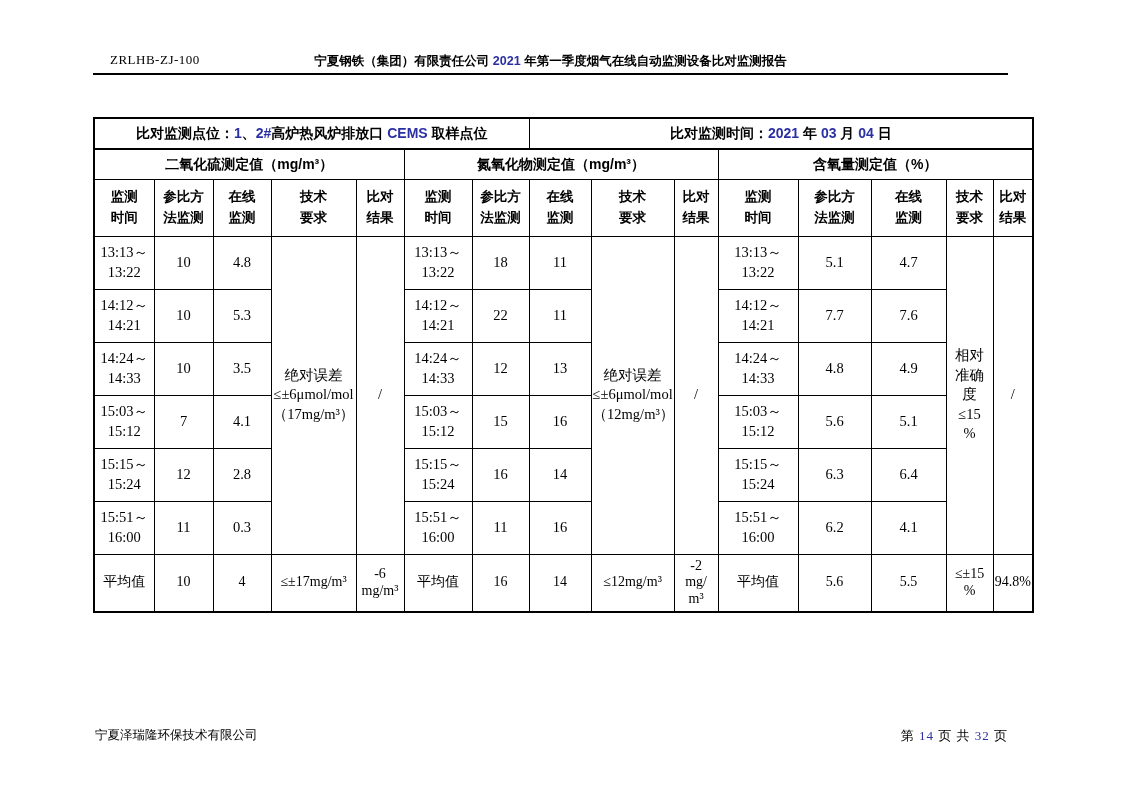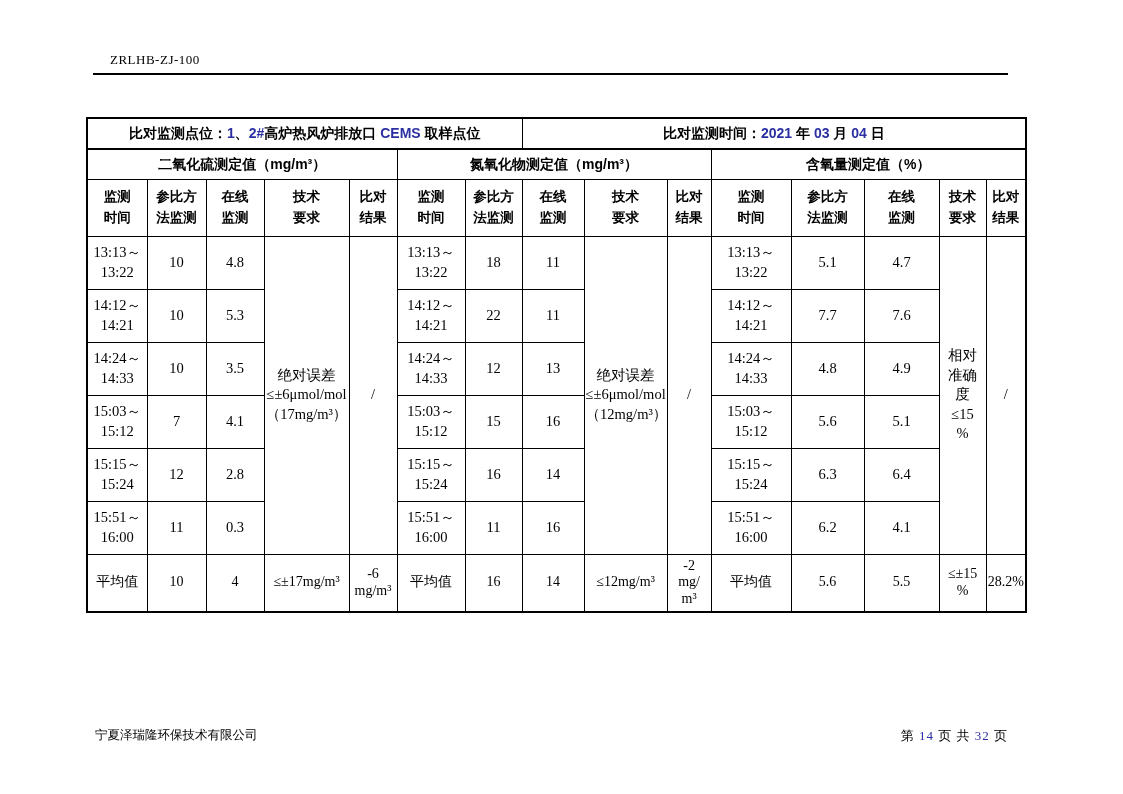--- a/index.html
+++ b/index.html
@@ -17,21 +17,21 @@
   }
   .hdr-rule {
     position:absolute; left:93px; right:93px; top:73px; height:0;
     border-bottom:2.5px solid #000;
   }
   .tbl-title {
     position:absolute; left:93px; right:93px; top:88px; text-align:center;
     font-size:15.5px; font-weight:bold; font-family:"Liberation Sans", sans-serif;
   }
   table.main {
-    position:absolute; left:86px; top:117px; border-collapse:collapse;
+    position:absolute; left:93px; top:117px; border-collapse:collapse;
     table-layout:fixed; width:939px; border:2.5px solid #000;
   }
   table.main td {
     border:1px solid #000; text-align:center; vertical-align:middle;
     padding:0 1px; white-space:pre-line; font-size:14.5px; line-height:1.35;
     overflow:hidden;
   }
   tr.info  { height:31px; }
   tr.group { height:30px; }
   tr.colhead { height:57px; }
@@ -59,20 +59,21 @@
     position:absolute; right:93px; top:727px; font-size:13px; letter-spacing:1px;margin-left:48px;
   }
   .nn { color:#2a2fa2; }
 </style>
 </head>
 <body>
 
 <div class="page">
 
   <div class="hdr-code">ZRLHB-ZJ-100</div>
+  <div class="hdr-title">宁夏钢铁（集团）有限责任公司 <span class="nn">2021</span> 年第一季度烟气在线自动监测设备比对监测报告</div>
   <div class="hdr-rule"></div>
 
 
   <table class="main">
     <colgroup>
       <col style="width:60px">
         <col style="width:59px">
         <col style="width:58px">
         <col style="width:85px">
         <col style="width:48px">
@@ -244,21 +245,21 @@
       <td>14</td>
       <td>≤12mg/m³</td>
       <td>-2
 mg/
 m³</td>
       <td>平均值</td>
       <td>5.6</td>
       <td>5.5</td>
       <td>≤±15
 %</td>
-      <td>28.2%</td>
+      <td>94.8%</td>
     </tr>
   </tbody>
     </table>
 
   <div class="footer-left">宁夏泽瑞隆环保技术有限公司</div>
   <div class="footer-right">第 <span class="nn">14</span> 页 共 <span class="nn">32</span> 页</div>
 
 </div>
 
 </body></html>

